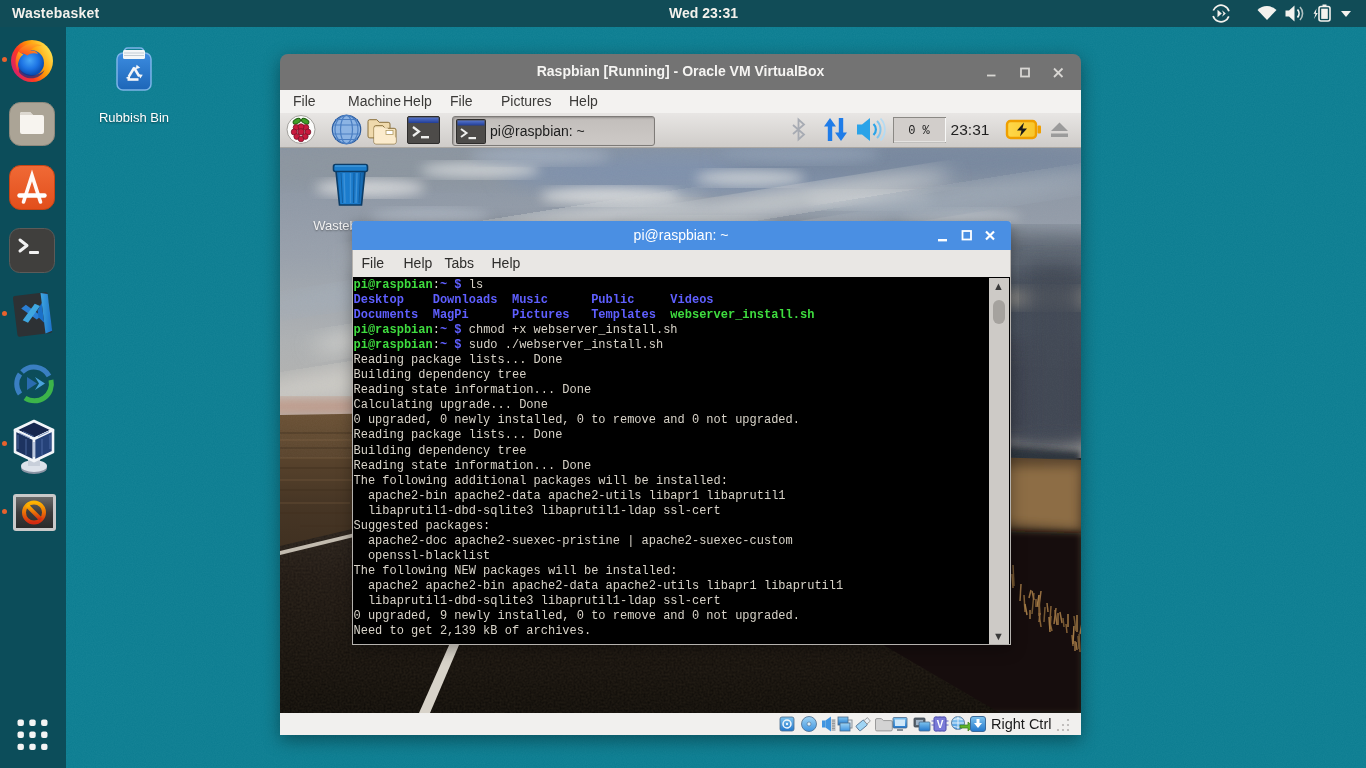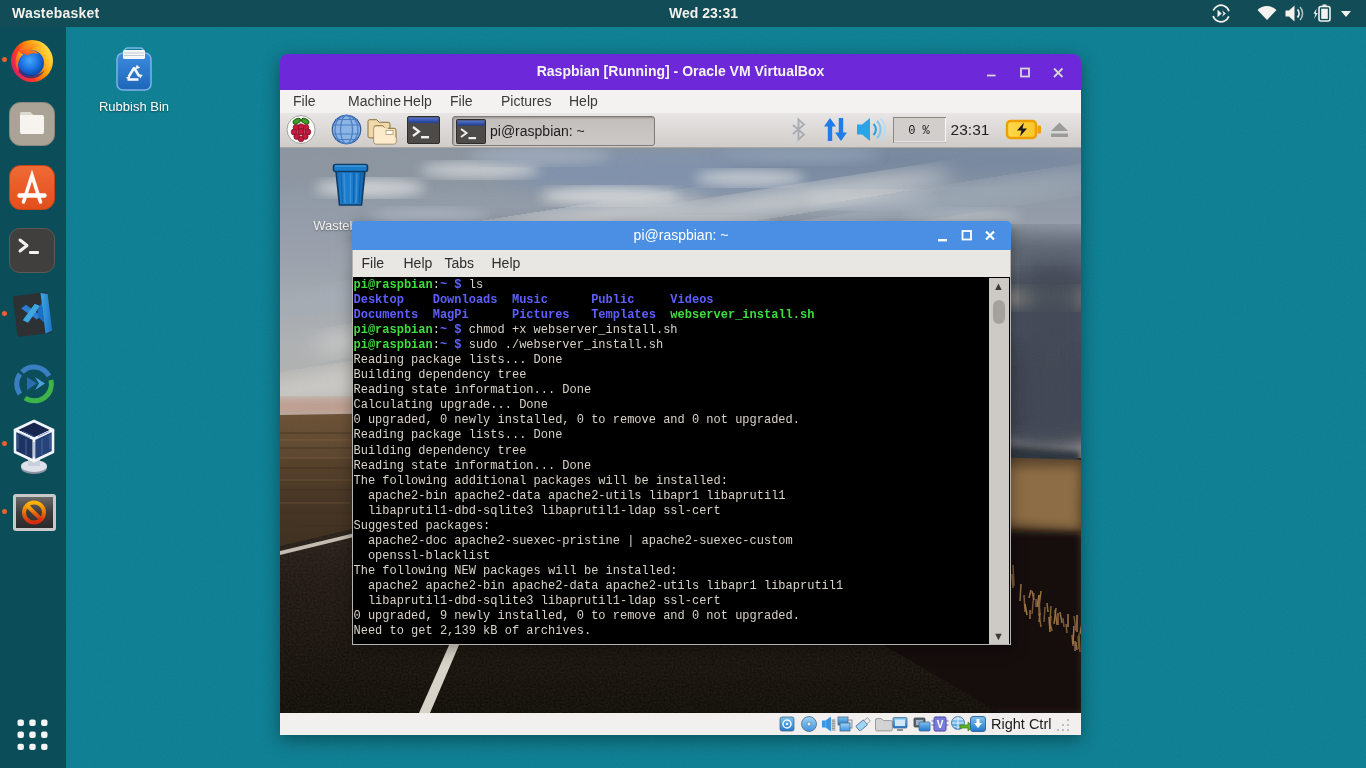--- a/index.html
+++ b/index.html
@@ -12,25 +12,25 @@
 #topbar { position:absolute; left:0; top:0; width:1366px; height:27px; background:#114c57; color:#f4f1ec; }
 #activities { position:absolute; left:12px; top:5px; font-size:14px; font-weight:bold; letter-spacing:0.2px; }
 #clock { position:absolute; left:669px; top:5px; width:96px; font-size:14px; font-weight:bold; }
 #tray { position:absolute; right:8px; top:0; height:27px; }
 #dock { position:absolute; left:0; top:27px; width:66px; height:741px; background:#0c4d5a; }
 .dockdot { position:absolute; left:2px; width:5px; height:5px; border-radius:50%; background:#e8622d; }
 
 
 #rubbish { position:absolute; left:96px; top:46px; width:76px; text-align:center; color:#fff; font-size:13px; }
 #rubbish svg { display:block; margin:0 auto; }
-#rubbish .lbl { margin-top:6px; text-shadow:0 1px 2px rgba(0,0,0,.45); }
+#rubbish .lbl { margin-top:17px; text-shadow:0 1px 2px rgba(0,0,0,.45); }
 
 
 #vbox { position:absolute; left:280px; top:54px; width:801px; height:681px; border-radius:8px 8px 0 0; box-shadow:0 5px 18px rgba(0,0,0,.38); }
-#vbox-title { position:absolute; left:0; top:0; width:801px; height:48px; background:#6d28d9; border-radius:8px 8px 0 0; }
+#vbox-title { position:absolute; left:0; top:0; width:801px; height:48px; background:#737373; border-radius:8px 8px 0 0; }
 #vbox-title .t { position:absolute; width:100%; top:9px; text-align:center; color:#f5f4f2; font-weight:bold; font-size:14px; }
 #vbox-menu { position:absolute; left:0; top:36px; width:801px; height:23px; background:#f3f2f0; color:#3b3a38; font-size:14px; }
 #vbox-menu span { position:absolute; top:3px; }
 #vmscreen { position:absolute; left:0; top:59px; width:801px; height:600px; background:#000; overflow:hidden; }
 #vbox-status { position:absolute; left:0; top:659px; width:801px; height:22px; background:#f1f0ee; }
 
 
 #rtask { position:absolute; left:0; top:0; width:801px; height:35px; background:linear-gradient(#e8e6e4,#cfccc9); border-bottom:1px solid #a9a6a2; }
 #rwinbtn { position:absolute; left:172px; top:3px; width:203px; height:30px; background:linear-gradient(#c2bebb,#cdc9c6); border:1px solid #7e7b78; border-radius:3px; box-shadow:inset 1px 1px 2px rgba(0,0,0,.25); }
 #rwinbtn .txt { position:absolute; left:37px; top:6px; font-size:14px; color:#1c1c1c; }

